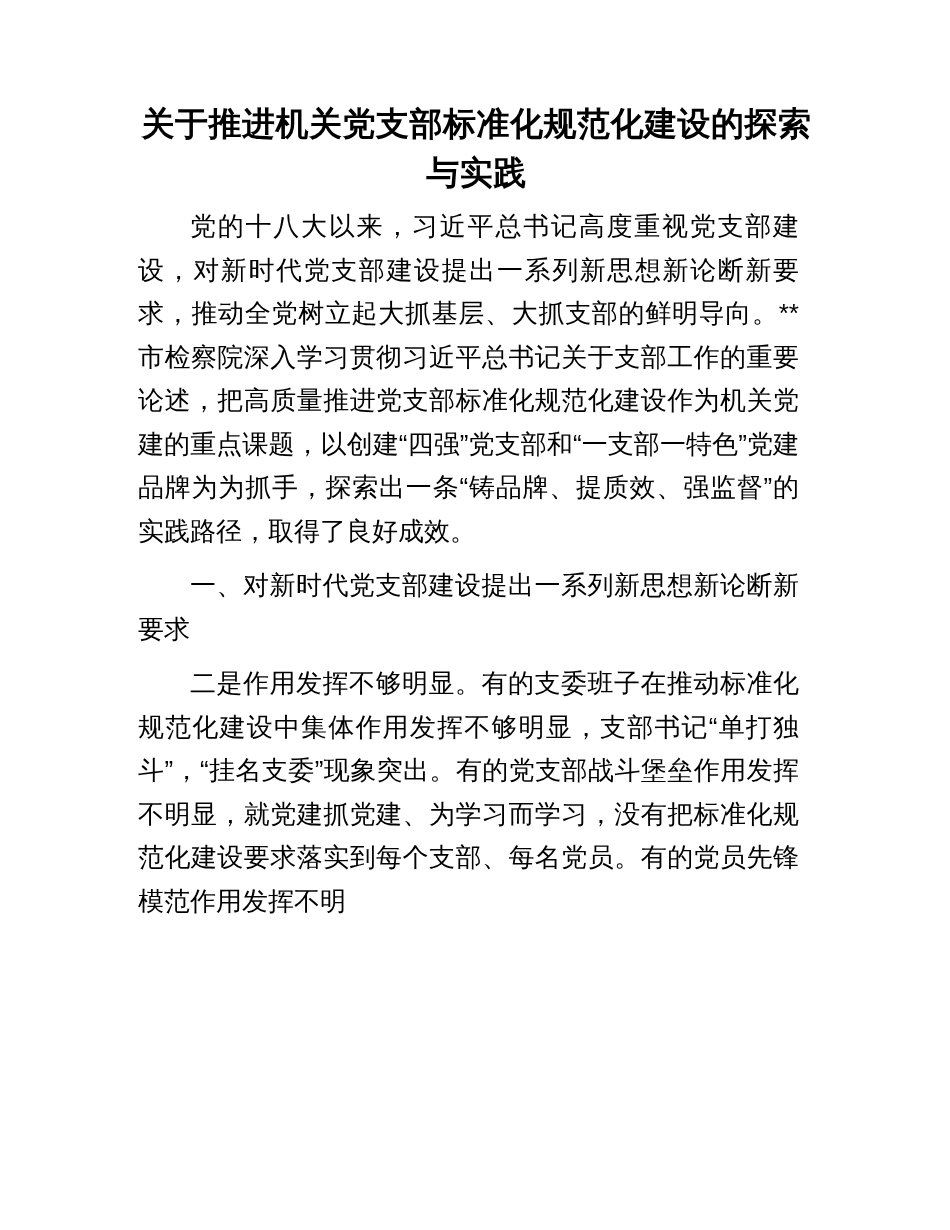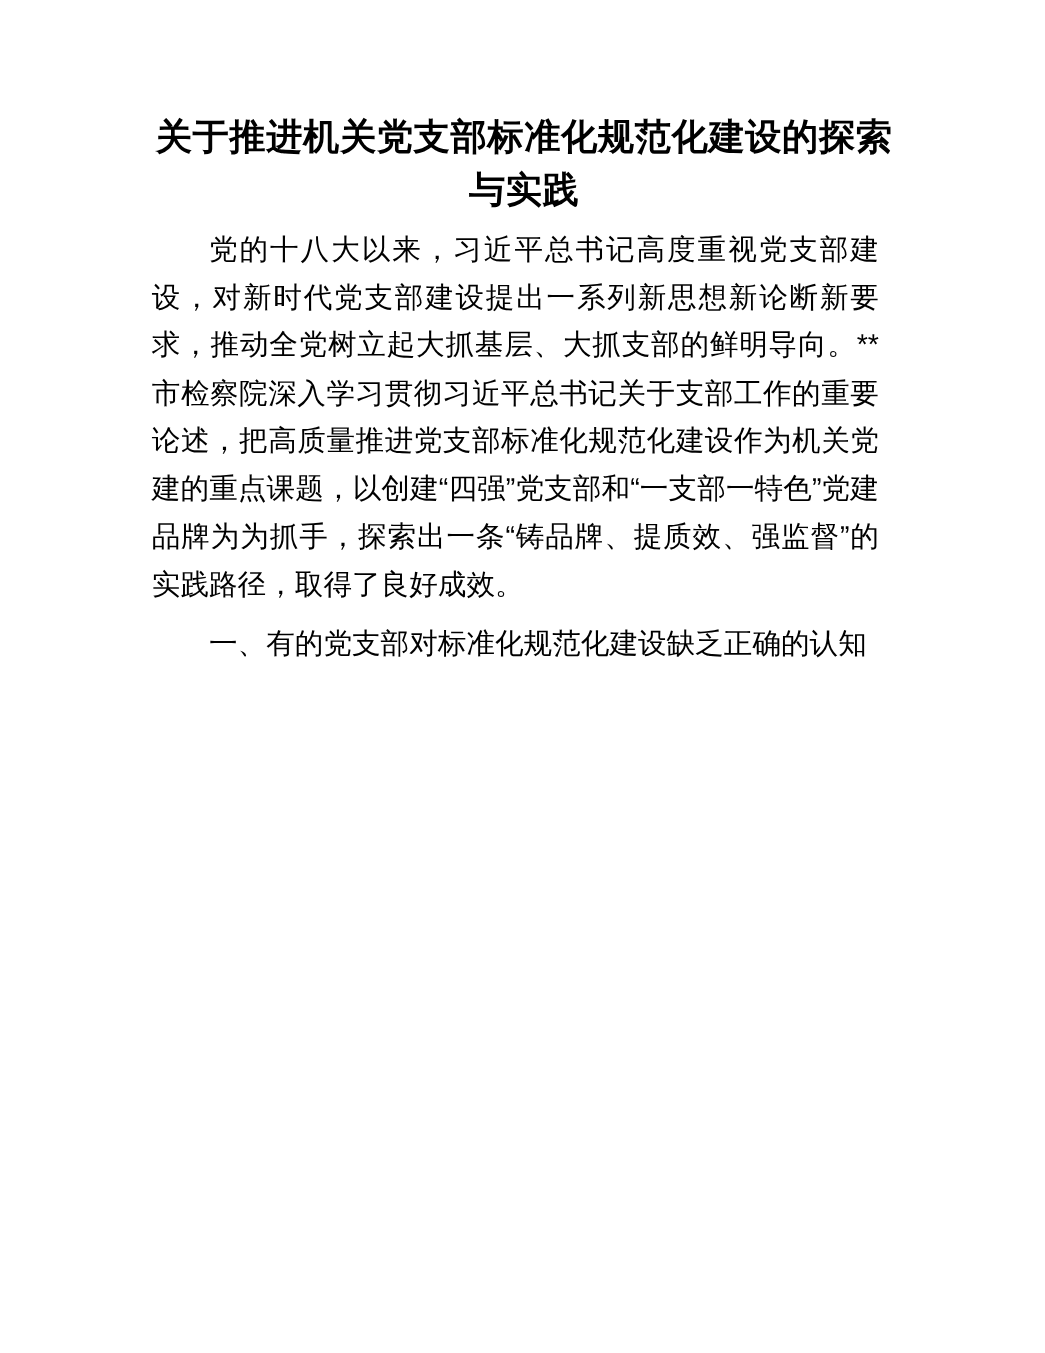--- a/index.html
+++ b/index.html
@@ -44,16 +44,17 @@
   }
 </style>
 </head>
 <body>
 
 <div class="page">
   <h1 class="doc-title">关于推进机关党支部标准化规范化建设的探索与实践</h1>
 
   <p class="para">党的十八大以来，习近平总书记高度重视党支部建设，对新时代党支部建设提出一系列新思想新论断新要求，推动全党树立起大抓基层、大抓支部的鲜明导向。**市检察院深入学习贯彻习近平总书记关于支部工作的重要论述，把高质量推进党支部标准化规范化建设作为机关党建的重点课题，以创建“四强”党支部和“一支部一特色”党建品牌为为抓手，探索出一条“铸品牌、提质效、强监督”的实践路径，取得了良好成效。</p>
 
-  <p class="para section-heading">一、有的党支部对标准化规范化建设缺乏正确的认知</p>
+  <p class="para section-heading">一、对新时代党支部建设提出一系列新思想新论断新要求</p>
 
 
+  <p class="para">二是作用发挥不够明显。有的支委班子在推动标准化规范化建设中集体作用发挥不够明显，支部书记“单打独斗”，“挂名支委”现象突出。有的党支部战斗堡垒作用发挥不明显，就党建抓党建、为学习而学习，没有把标准化规范化建设要求落实到每个支部、每名党员。有的党员先锋模范作用发挥不明</p>
 </div>
 
 </body></html>

